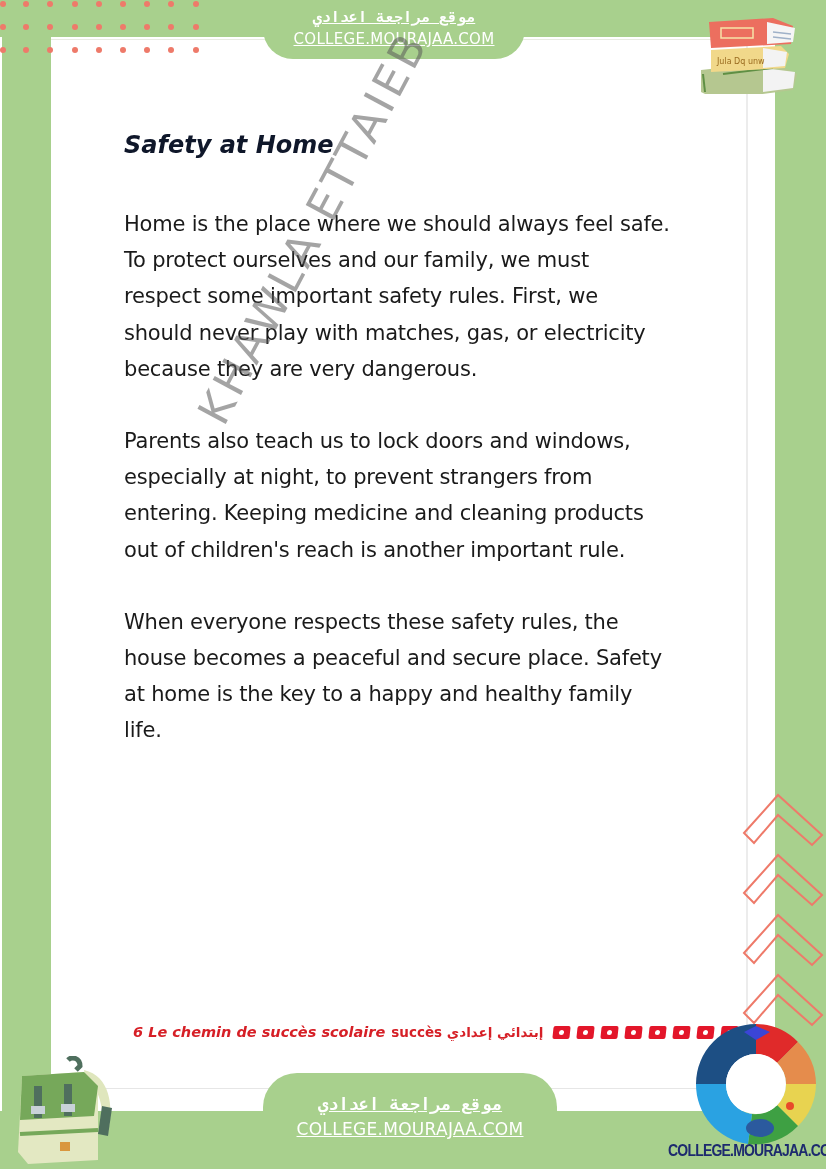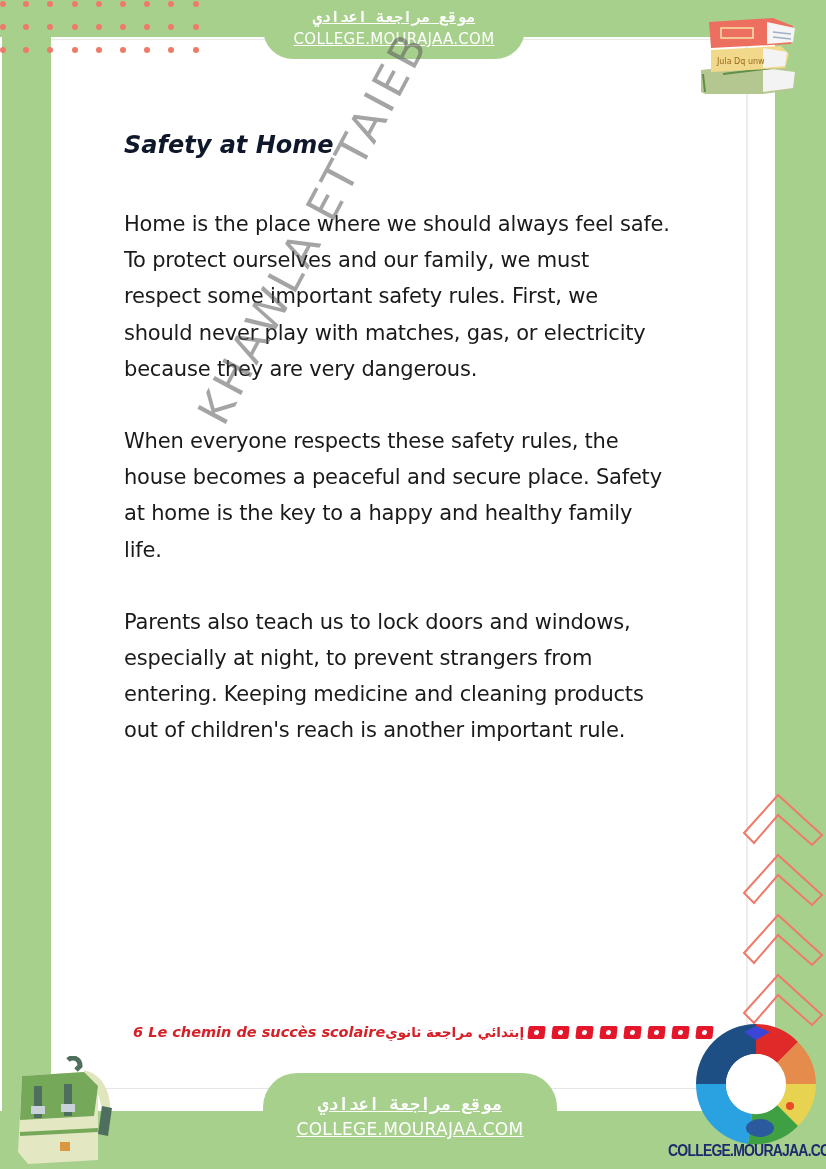--- a/index.html
+++ b/index.html
@@ -21,21 +21,21 @@
   .tab-top .tab-url { display:block; line-height:20px; }
   .tab-bottom .tab-ar { display:block; margin-top:22px; line-height:22px; font-size:17px; }
   .tab-bottom .tab-url { display:block; line-height:24px; font-size:17px; }
 
   .content { position:absolute; left:124px; top:128px; width:560px; font-family:"DejaVu Sans", sans-serif; color:#1a1a1a; }
   .title { color:#0f172a; font-weight:bold; font-style:italic; font-size:24px; margin:0 0 44px 0; line-height:34px; }
   .para { font-size:21px; line-height:36.2px; margin:0 12px 36px 0; letter-spacing:-0.2px; }
 
   .watermark { position:absolute; left:210px; top:395px; transform:rotate(-62deg); transform-origin:left center; color:rgba(90,90,90,0.55); font-size:44px; letter-spacing:4px; white-space:nowrap; font-family:"DejaVu Sans", sans-serif; pointer-events:none; }
 
-  .footer-line { position:absolute; left:133px; top:1020px; height:24px; display:flex; align-items:center; }
+  .footer-line { position:absolute; left:133px; top:1020px; height:24px; display:flex; align-items:center; gap:6px; }
   .footer-fr { color:#d61f26; font-weight:bold; font-style:italic; font-size:14.5px; white-space:nowrap; }
   .footer-ar { color:#d61f26; font-weight:bold; font-size:13.5px; direction:rtl; white-space:nowrap; }
   .flags { display:flex; gap:7px; margin-left:4px; }
   .flag { width:17px; height:13px; background:#e3162a; border-radius:2px; position:relative; transform:skewX(-6deg); }
   .flag::after { content:""; position:absolute; left:6px; top:3.5px; width:5px; height:5px; border-radius:50%; background:#ffffff; }
 
   .chevrons { position:absolute; left:734px; top:793px; }
   .books { position:absolute; left:693px; top:12px; }
   .backpack { position:absolute; left:14px; top:1056px; }
   .logo { position:absolute; left:694px; top:1022px; }
@@ -97,40 +97,40 @@
     <path d="M16 10 L80 6 L100 14 L98 32 L18 36 Z" fill="#ec6f5f"></path>
     <path d="M74 10 L102 16 L100 30 L74 32 Z" fill="#f5f5f5"></path>
     <rect x="28" y="16" width="32" height="10" fill="none" stroke="#f6e3a8" stroke-width="1.5"></rect>
     <path d="M80 20 L98 22 M80 25 L98 27" stroke="#9fb1c8" stroke-width="1.5"></path>
   </svg>
 </div>
 
 <div class="content">
   <h1 class="title">Safety at Home</h1>
   <p class="para">Home is the place where we should always feel safe. To protect ourselves and our family, we must respect some important safety rules. First, we should never play with matches, gas, or electricity because they are very dangerous.</p>
+  <p class="para">Parents also teach us to lock doors and windows, especially at night, to prevent strangers from entering. Keeping medicine and cleaning products out of children's reach is another important rule.</p>
   <p class="para">When everyone respects these safety rules, the house becomes a peaceful and secure place. Safety at home is the key to a happy and healthy family life.</p>
-  <p class="para">Parents also teach us to lock doors and windows, especially at night, to prevent strangers from entering. Keeping medicine and cleaning products out of children's reach is another important rule.</p>
 </div>
 
 <div class="watermark">KHAWLA ETTAIEB</div>
 
 <div class="chevrons">
   <svg width="92" height="250" viewBox="0 0 92 250">
     <g fill="none" stroke="#ee7a6a" stroke-width="2">
       <path d="M10 40 L44 2 L88 42 L78 52 L44 22 L20 50 Z"></path>
       <path d="M10 100 L44 62 L88 102 L78 112 L44 82 L20 110 Z"></path>
       <path d="M10 160 L44 122 L88 162 L78 172 L44 142 L20 170 Z"></path>
       <path d="M10 220 L44 182 L88 222 L78 232 L44 202 L20 230 Z"></path>
     </g>
   </svg>
 </div>
 
 <div class="footer-line">
   <span class="footer-fr">6 Le chemin de succès scolaire</span>
-  <span class="footer-ar">إبتدائي مراجعة ثانوي</span>
+  <span class="footer-ar">إبتدائي إعدادي succès</span>
   <span class="flags">
     <span class="flag"></span>
     <span class="flag"></span>
     <span class="flag"></span>
     <span class="flag"></span>
     <span class="flag"></span>
     <span class="flag"></span>
     <span class="flag"></span>
     <span class="flag"></span>
   </span>

